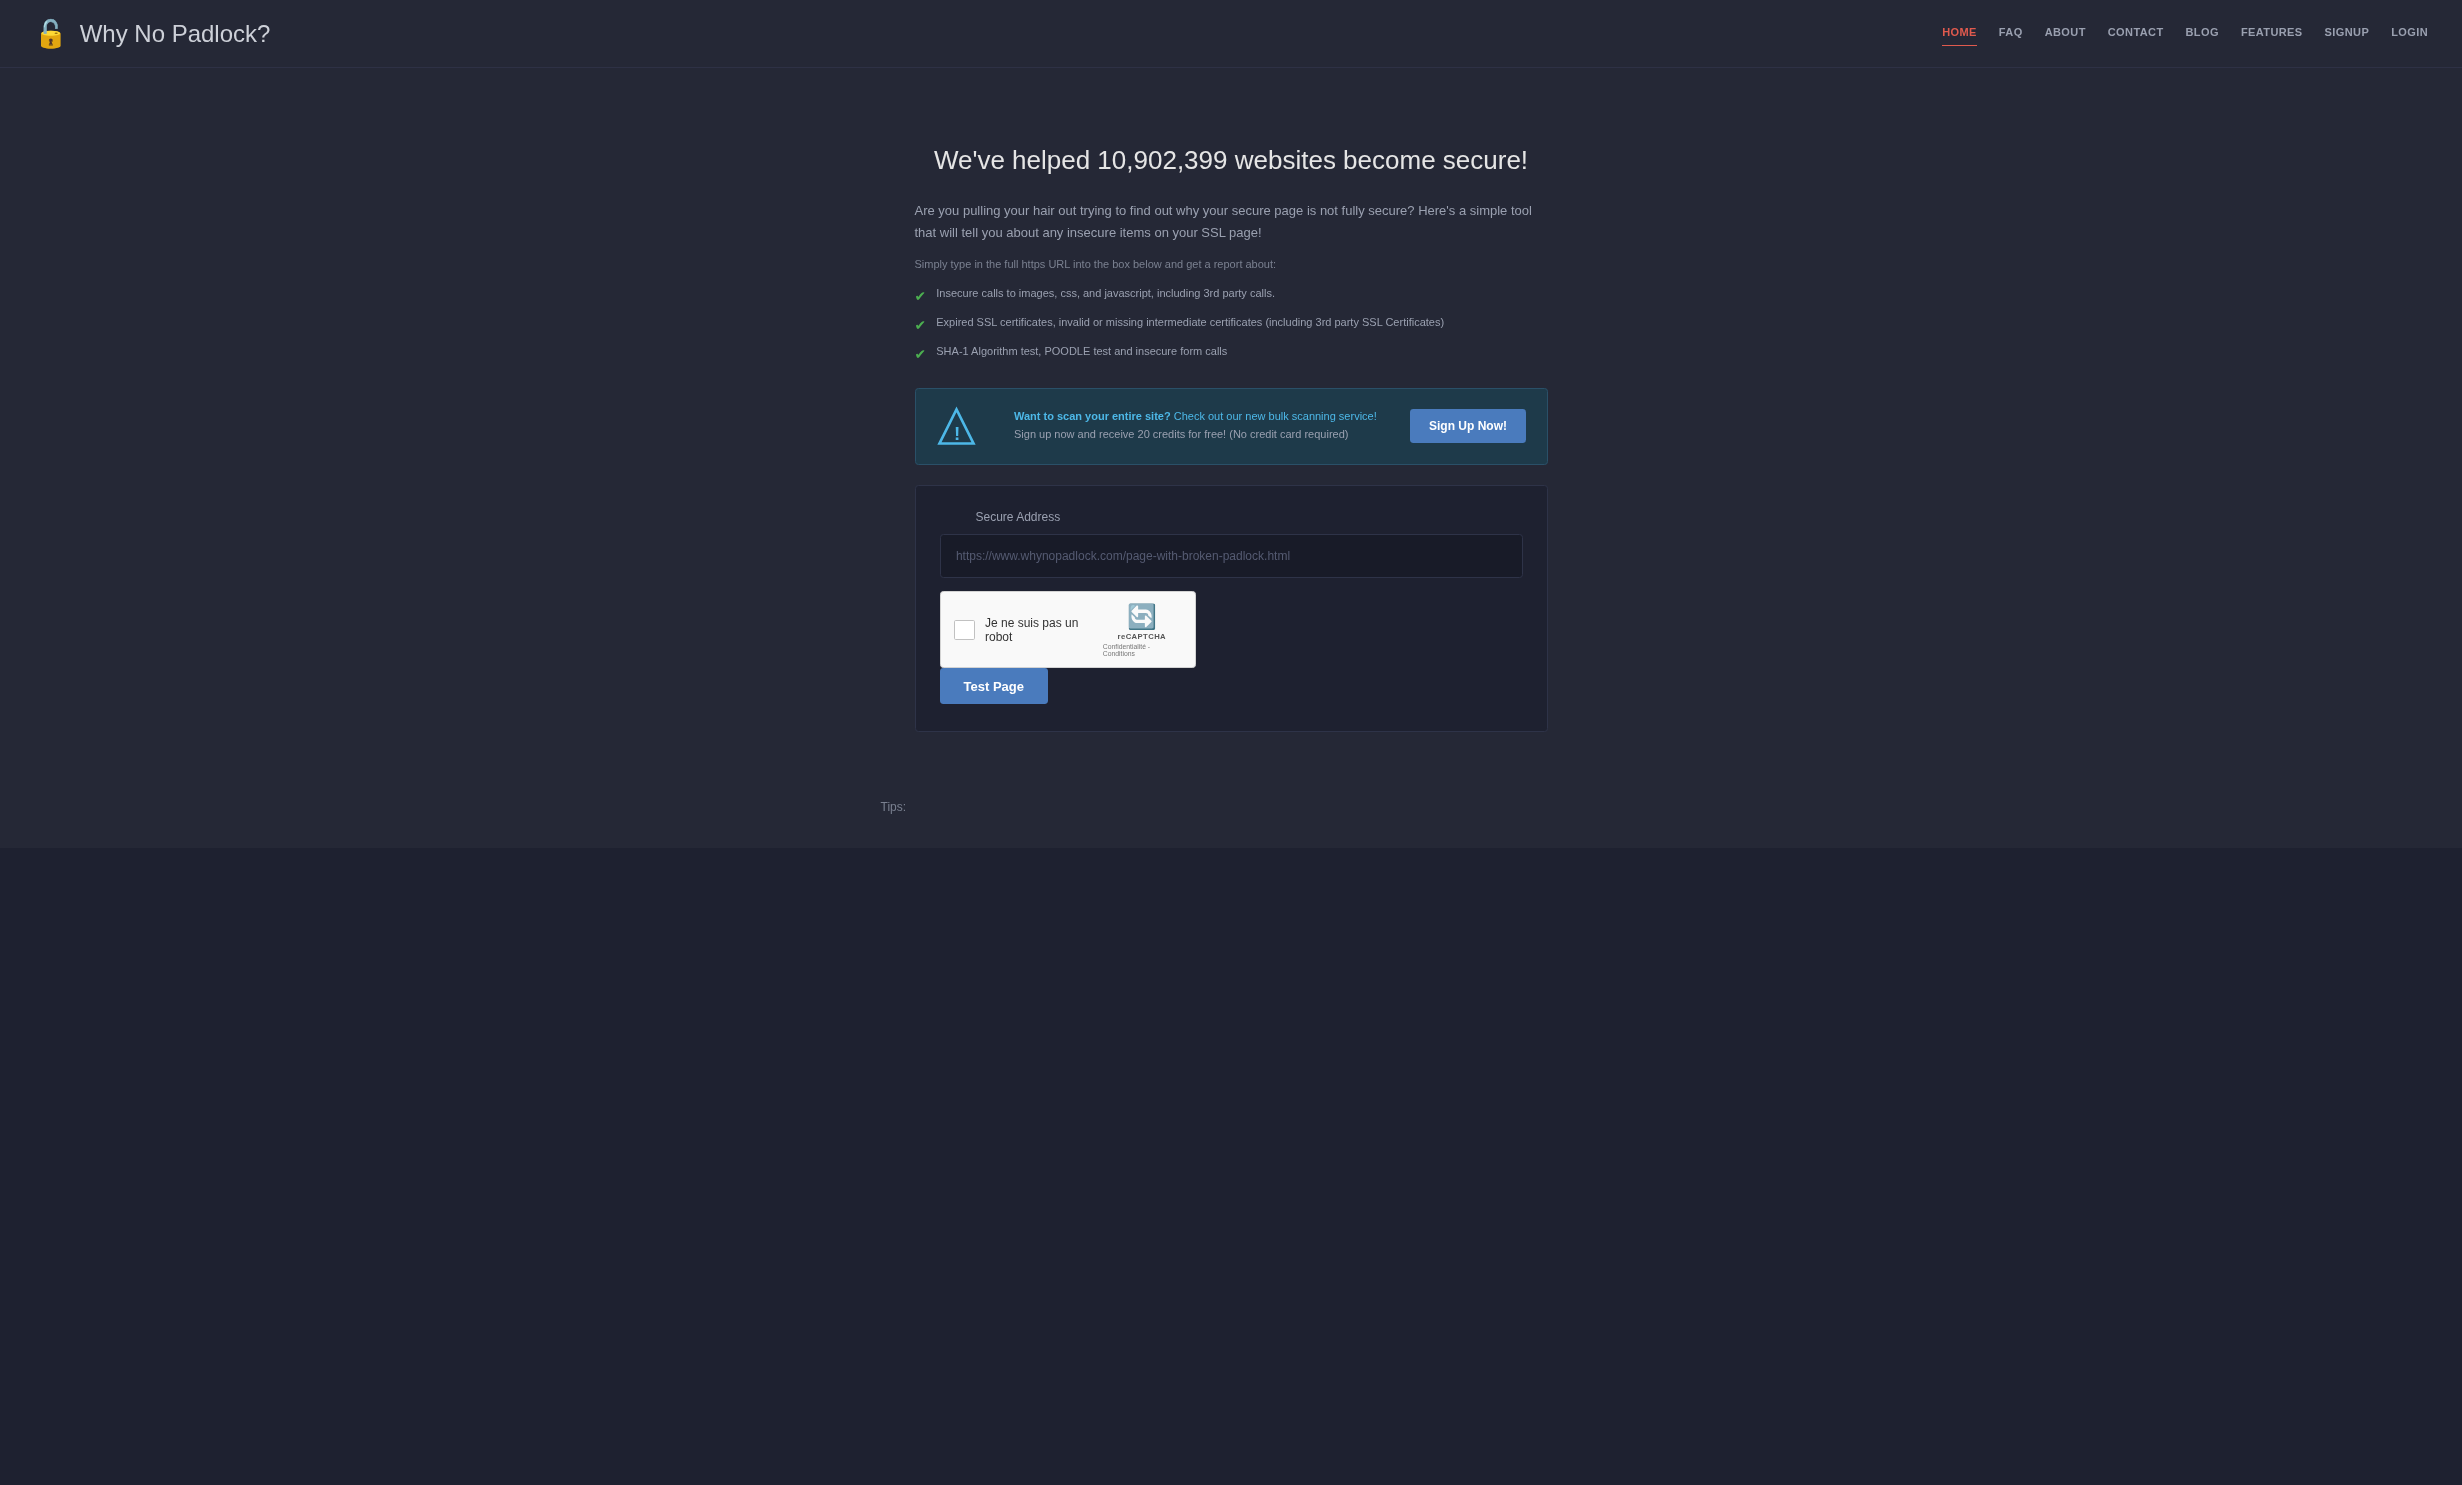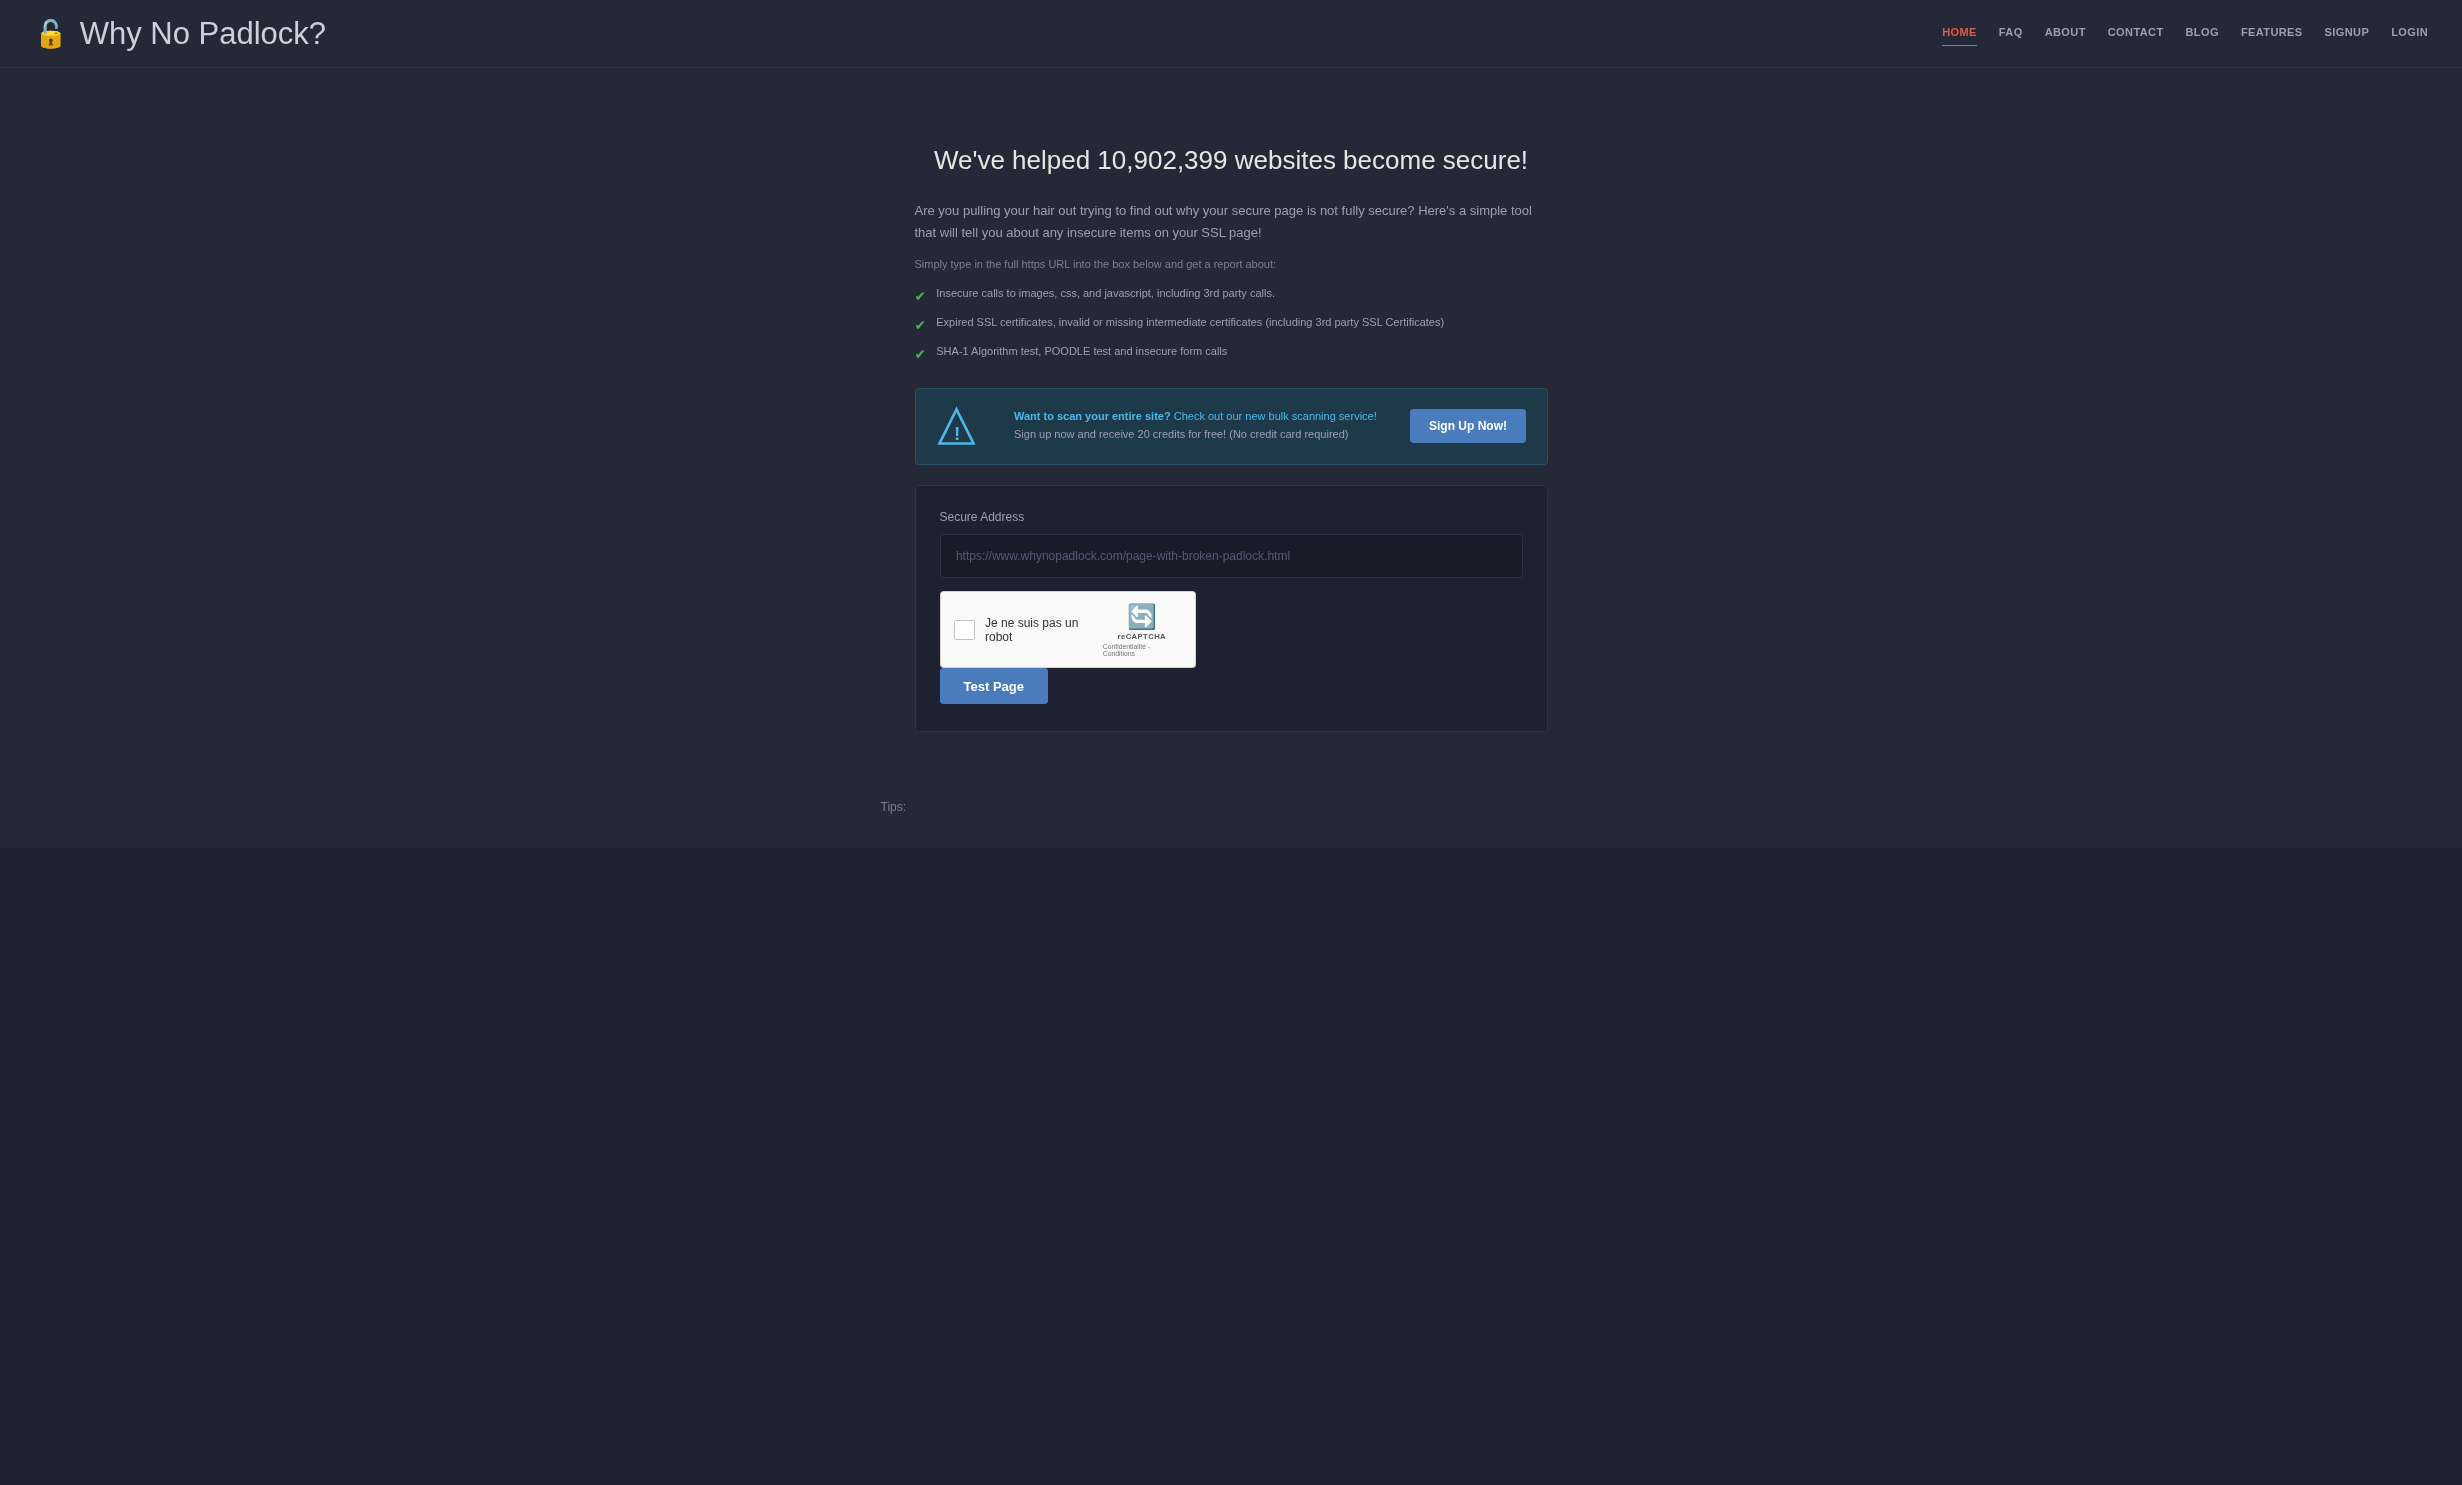--- a/index.html
+++ b/index.html
@@ -27,21 +27,21 @@
       gap: 12px;
       margin-right: auto;
     }
 
     .logo-icon {
       font-size: 27px;
       color: #e05a4e;
     }
 
     .logo-text {
-      font-size: 31px;
+      font-size: 24px;
       font-weight: 400;
       color: #cdd0d8;
     }
 
     nav {
       display: flex;
       align-items: flex-start;
       gap: 22px;
     }
 
@@ -177,20 +177,21 @@
       border: 0.9px solid #2e3348;
       border-radius: 3.4px;
       padding: 24px 24px 27px;
     }
 
     .form-label {
       font-size: 12px;
       color: #9aa0b0;
       margin-bottom: 10.3px;
       display: block;
+      margin-left: 36px;
     }
 
     .url-input {
       width: 100%;
       background-color: #181b28;
       border: 0.9px solid #2e3348;
       color: #7a8090;
       font-size: 12px;
       padding: 13.7px 15.4px;
       border-radius: 3.4px;

